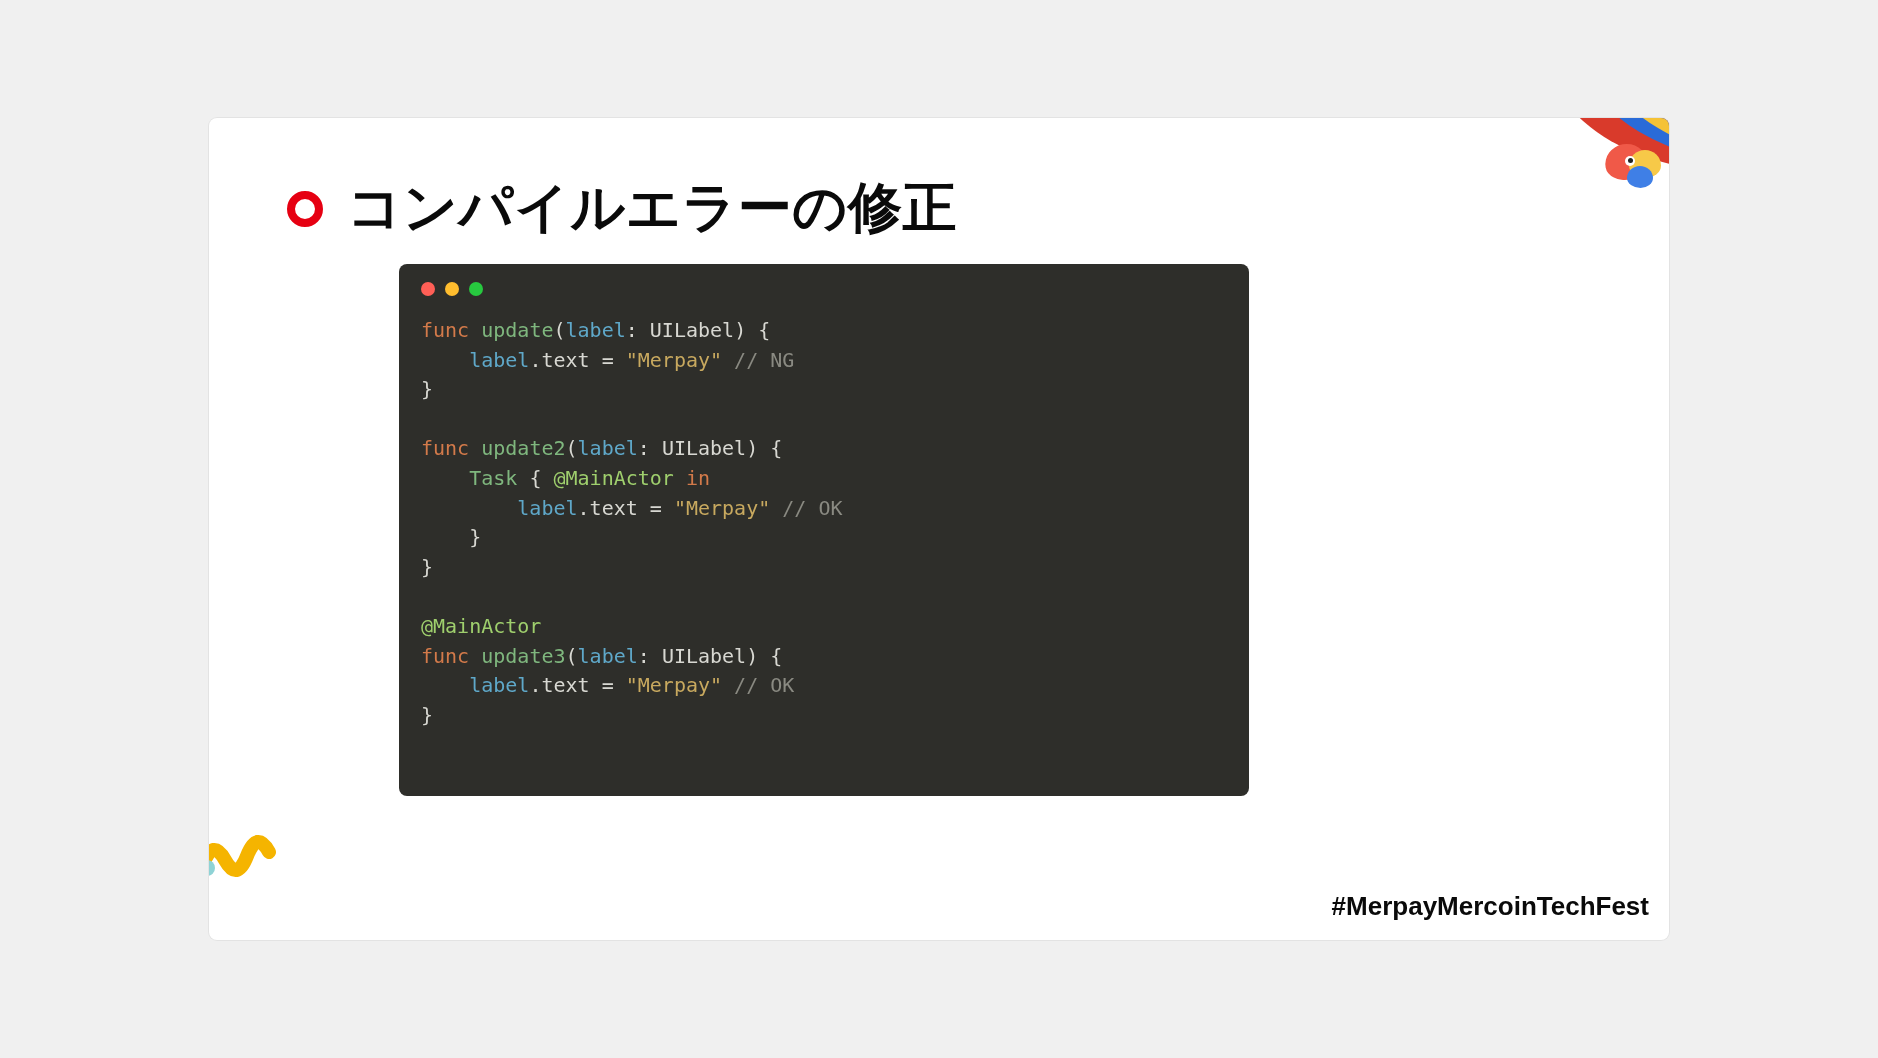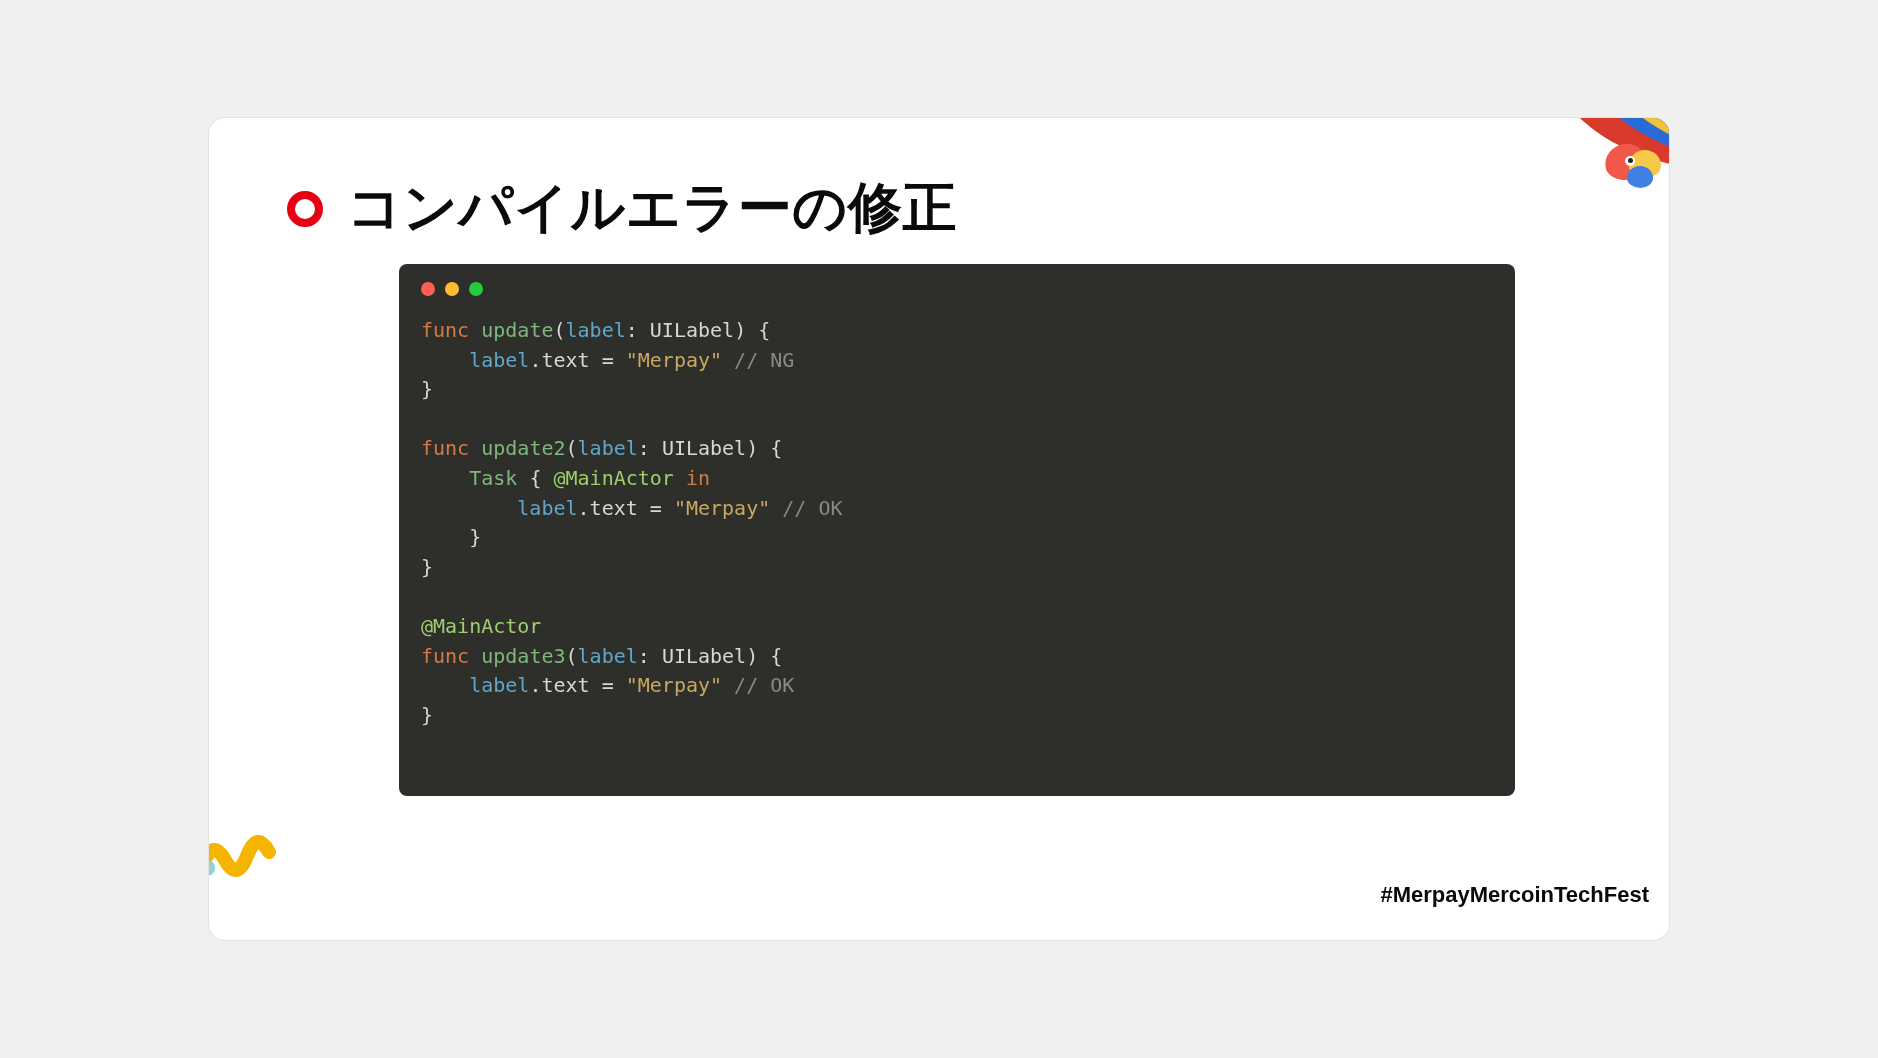--- a/index.html
+++ b/index.html
@@ -18,21 +18,21 @@
     background: #f0f0f0;
   }
   .slide {
     position: absolute;
     left: 50%;
     top: 50%;
     transform: translate(-50%, -50%);
     width: 1460px;
     height: 822px;
     background: #ffffff;
-    border-radius: 16px;
+    border-radius: 8px;
     box-shadow: 0 0 0 1px rgba(0,0,0,0.05);
     overflow: hidden;
   }
 
   
   .corner-tr {
     position: absolute;
     top: -20px;
     right: -20px;
     width: 150px;
@@ -111,21 +111,21 @@
     font-weight: 800;
     color: #0a0a0a;
     letter-spacing: 0.01em;
   }
 
   
   .code-window {
     position: absolute;
     top: 146px;
     left: 190px;
-    width: 1116px;
+    width: 850px;
     height: 532px;
     background: #2e2e2a;
     border-radius: 8px;
     padding: 18px 22px 22px 22px;
     font-family: "SF Mono", ui-monospace, Menlo, Consolas, monospace;
     color: #d8d8d2;
   }
   .traffic {
     display: flex;
     gap: 10px;
@@ -158,22 +158,22 @@
     position: absolute;
     left: 20px;
     bottom: 18px;
     font-size: 22px;
     font-weight: 800;
     color: #0a0a0a;
   }
   .footer-right {
     position: absolute;
     right: 20px;
-    bottom: 32px;
-    font-size: 22px;
+    bottom: 18px;
+    font-size: 26px;
     font-weight: 800;
     color: #0a0a0a;
   }
 </style>
 </head>
 <body>
 
 <div class="stage">
   <div class="slide">
 

